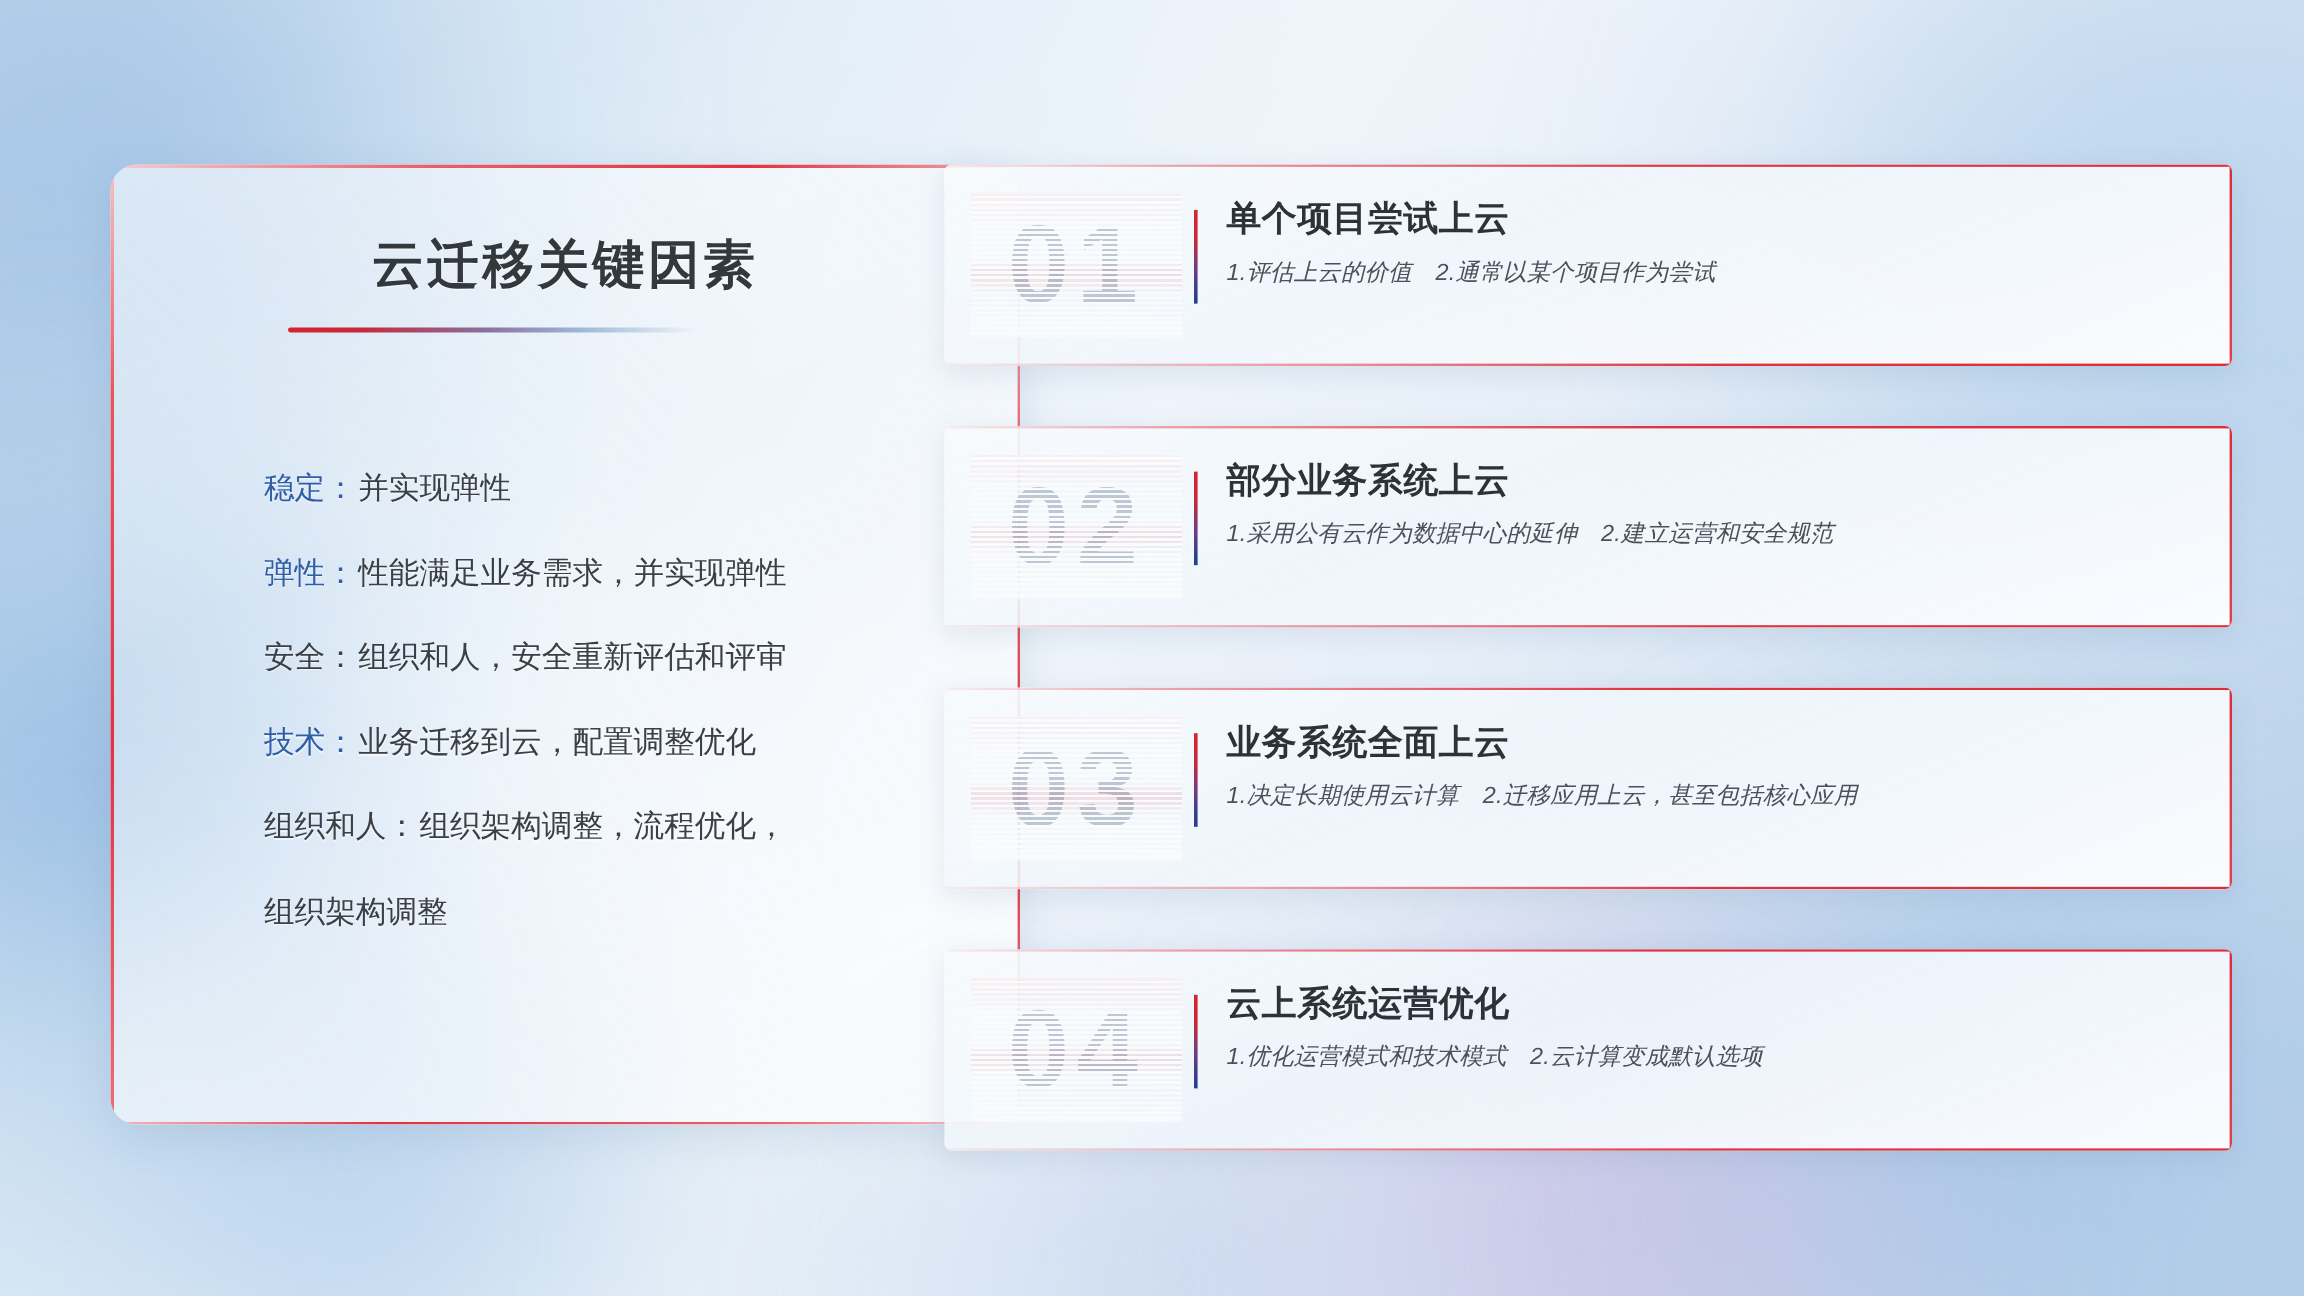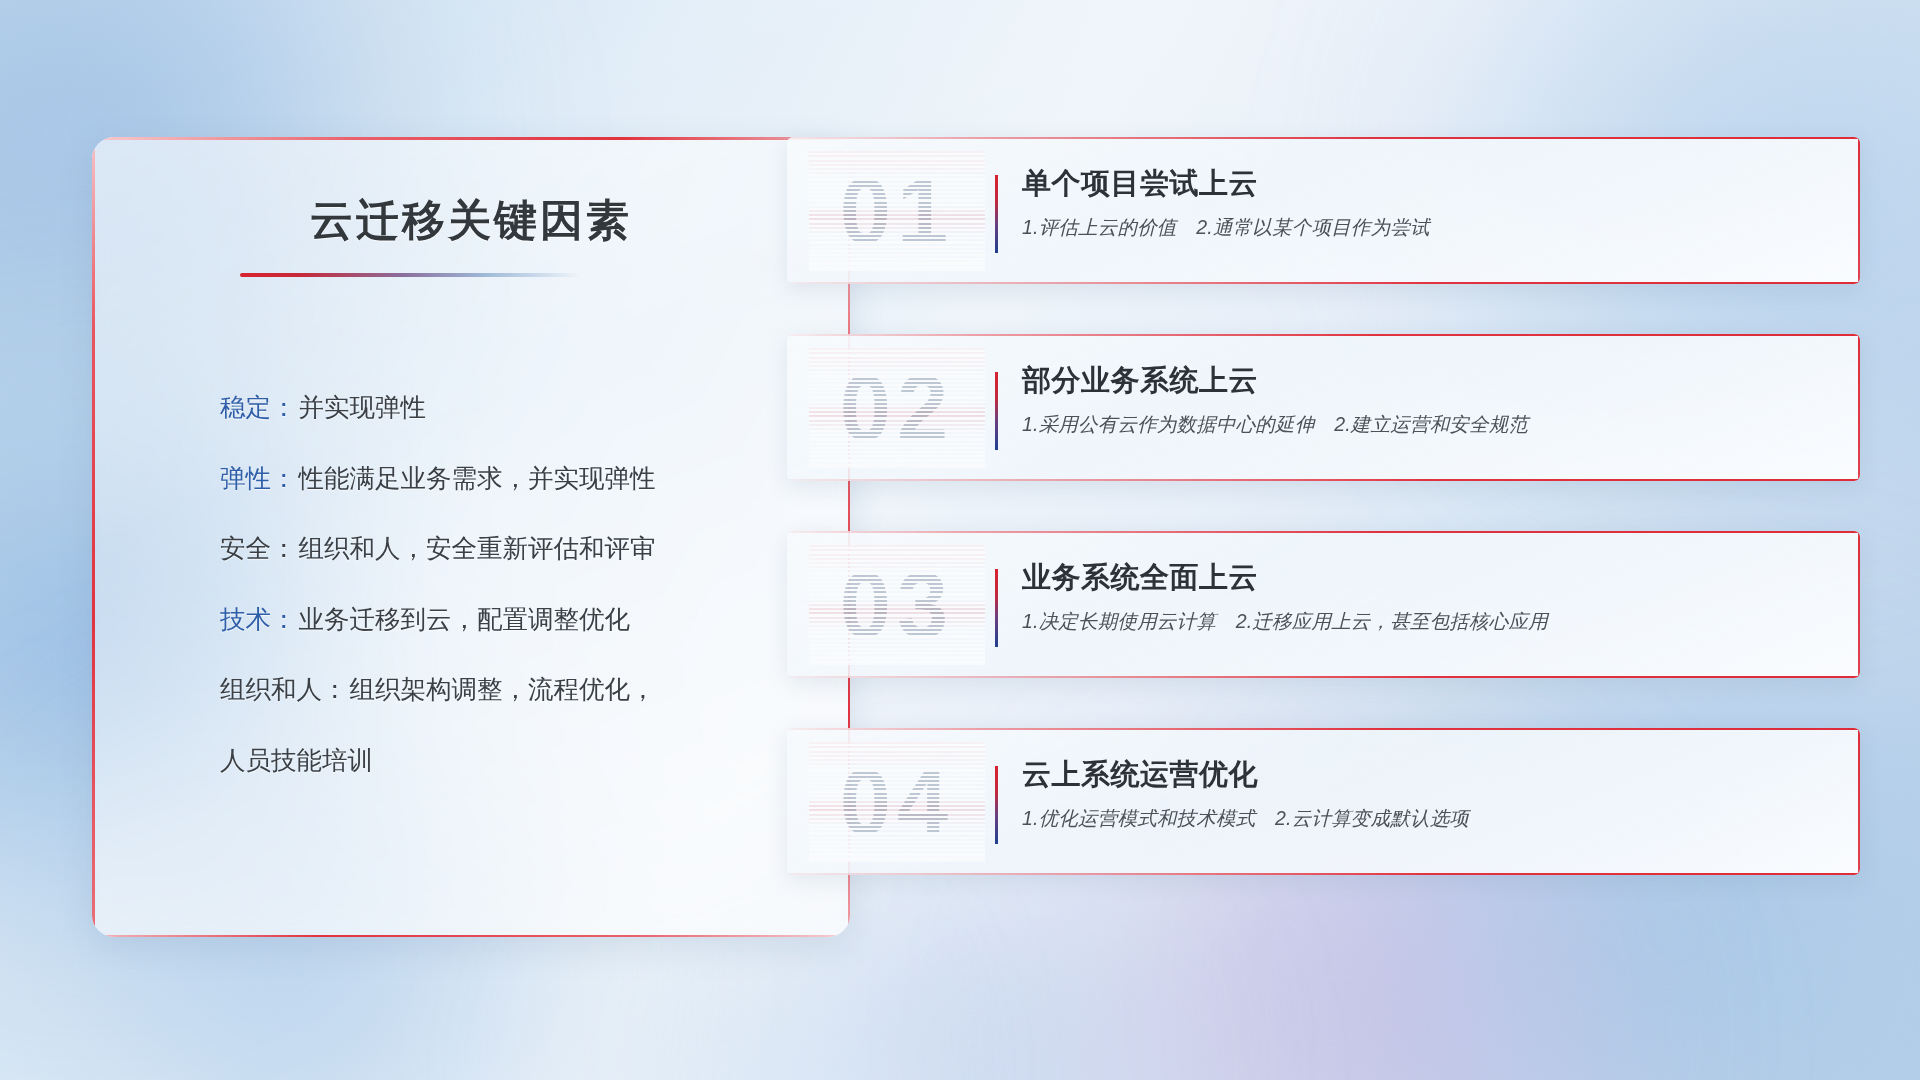--- a/index.html
+++ b/index.html
@@ -94,21 +94,21 @@
   .factor-row:last-child { margin-bottom:0; }
   .factor-label { margin-right:2px;margin-top:28px; }
   .factor-label.accent { color:#2f5ea8; }
   .factor-label.plain  { color:#3a4046; }
   .factor-text { color:#3a4046; }
   .factor-cont { padding-left:0; }
 
   
   #cards { position:absolute; left:787px; top:137px; width:1073px; }
   .card {
-    position:relative; height:147px; margin-bottom:50px;
+    position:relative; height:168px; margin-bottom:50px;
     border-radius:6px;
     background:linear-gradient(158deg, rgba(247,250,253,.92) 0%, rgba(240,246,251,.86) 40%, rgba(252,253,255,.96) 100%);
     box-shadow:0 6px 22px rgba(96,124,158,.14);
     overflow:hidden;
   }
   .card:last-child { margin-bottom:0; }
   .card .edge-top, .card .edge-bottom {
     position:absolute; left:0; right:0; height:2px;
   }
   .card .edge-top {
@@ -212,21 +212,21 @@
     <div class="factor-row">
       <span class="factor-label plain">安全：</span><span class="factor-text">组织和人，安全重新评估和评审</span>
     </div>
     <div class="factor-row">
       <span class="factor-label accent">技术：</span><span class="factor-text">业务迁移到云，配置调整优化</span>
     </div>
     <div class="factor-row">
       <span class="factor-label plain">组织和人：</span><span class="factor-text">组织架构调整，流程优化，</span>
     </div>
     <div class="factor-row factor-cont">
-      <span class="factor-text">人员技能培训</span>
+      <span class="factor-text">组织架构调整</span>
     </div>
   </div>
 </section>
 
 <section id="cards">
 
   <article class="card">
     <div class="edge-top"></div>
     <div class="edge-bottom"></div>
     <div class="edge-right"></div>

